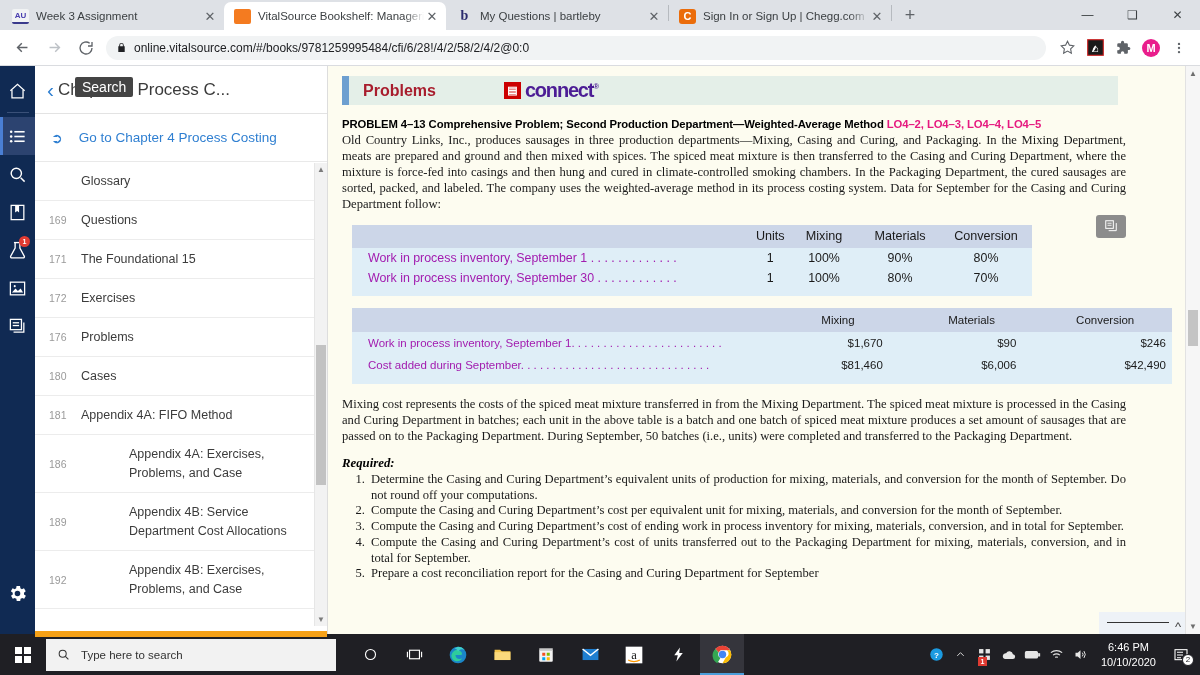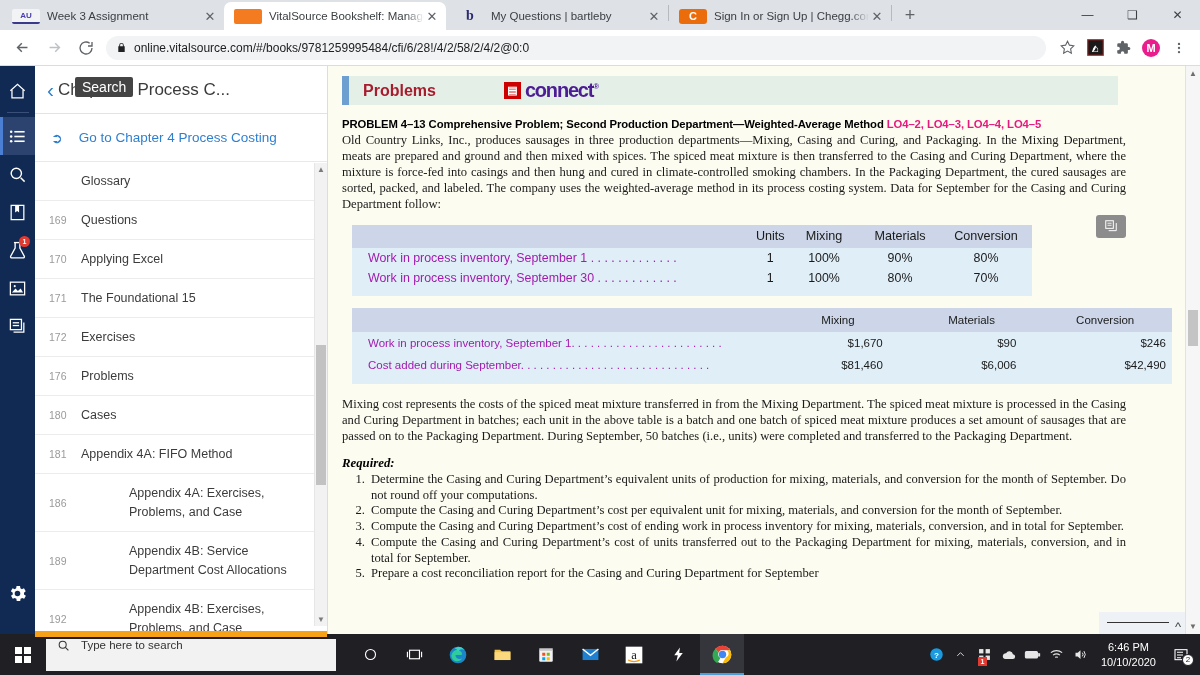--- a/index.html
+++ b/index.html
@@ -27,21 +27,21 @@
     padding: 0 6px 0 10px;
     font-size: 11.5px;
     color: #3c4043;
     border-radius: 7px 7px 0 0;
     position: relative;
     flex-shrink: 0;
   }
   .tab.inactive { background: transparent; }
   .tab.active { background: #ffffff; }
   .tab-favicon {
-    width: 28px; height: 15px;
+    width: 17px; height: 15px;
     flex-shrink: 0;
     margin-right: 7px;
     display: flex; align-items: center; justify-content: center;
     font-size: 10px; font-weight: bold;
     border-radius: 2px;
   }
   .fav-au { background: #f1f3f4; color: #4a3fb0; font-size: 8px;
             border-bottom: 2px solid #3a3a8c; }
   .fav-vs { background: #f47b20; color: #fff; border-radius: 2px; }
   .fav-b  { background: transparent; color: #2b2b6e; font-size: 14px;
@@ -468,21 +468,21 @@
     width: 16px; height: 16px;
     display: grid;
     grid-template-columns: 1fr 1fr;
     grid-template-rows: 1fr 1fr;
     gap: 2px;
   }
   .win-logo i { background: #fff; display:block; }
   .tb-search {
     width: 290px; height: 32px;
     background: #f2f2f2;
-    display: flex; 
+    display: flex; align-items: center;
     padding-left: 11px;
     font-size: 11.5px;
     color: #333;
   }
   .tb-search .mag { margin-right: 11px; display:flex;}
   .tb-apps { display: flex; align-items: center; margin-left: 12px; height: 41px;}
   .tb-app {
     width: 44px; height: 41px;
     display: flex; align-items: center; justify-content: center;
     position: relative;
@@ -706,24 +706,20 @@
     </div>
 
     <div class="toc-list">
       <div class="toc-item">
         <span class="toc-num"></span>
         <span class="toc-label">Glossary</span>
       </div>
       <div class="toc-item">
         <span class="toc-num">169</span>
         <span class="toc-label">Questions</span>
-      </div>
-      <div class="toc-item">
-        <span class="toc-num">170</span>
-        <span class="toc-label">Applying Excel</span>
       </div>
       <div class="toc-item">
         <span class="toc-num">171</span>
         <span class="toc-label">The Foundational 15</span>
       </div>
       <div class="toc-item">
         <span class="toc-num">172</span>
         <span class="toc-label">Exercises</span>
       </div>
       <div class="toc-item current">

